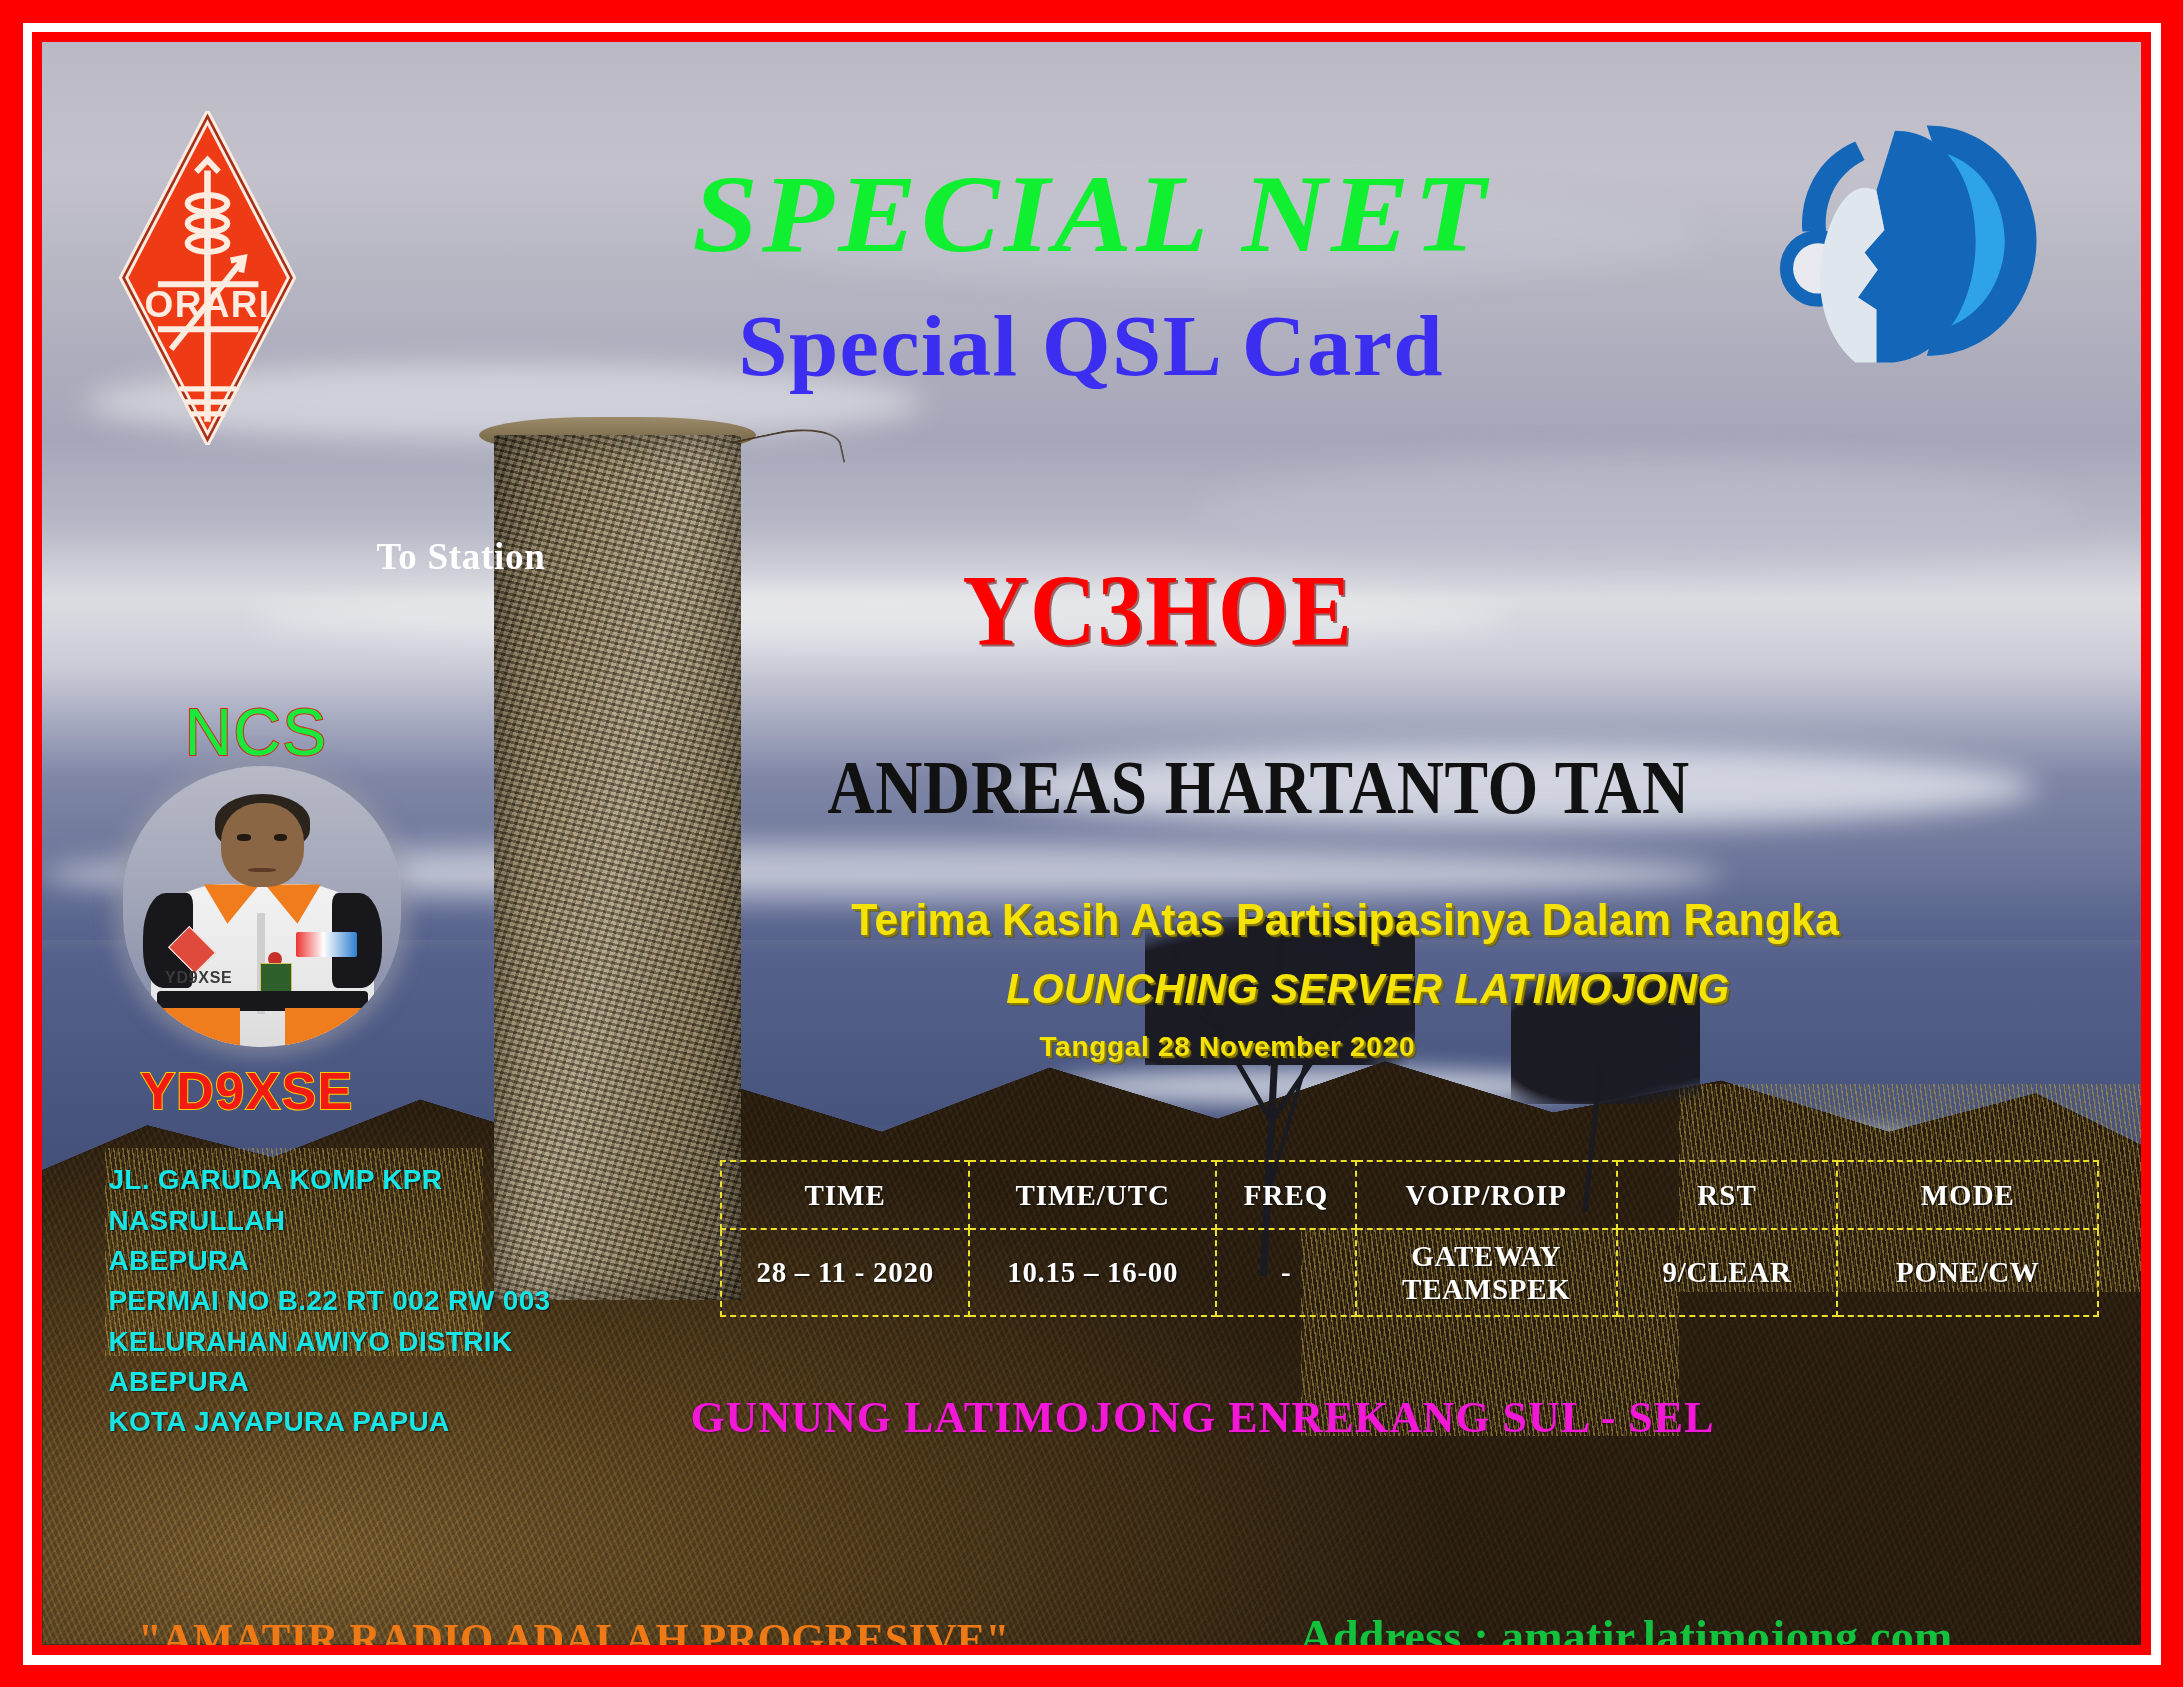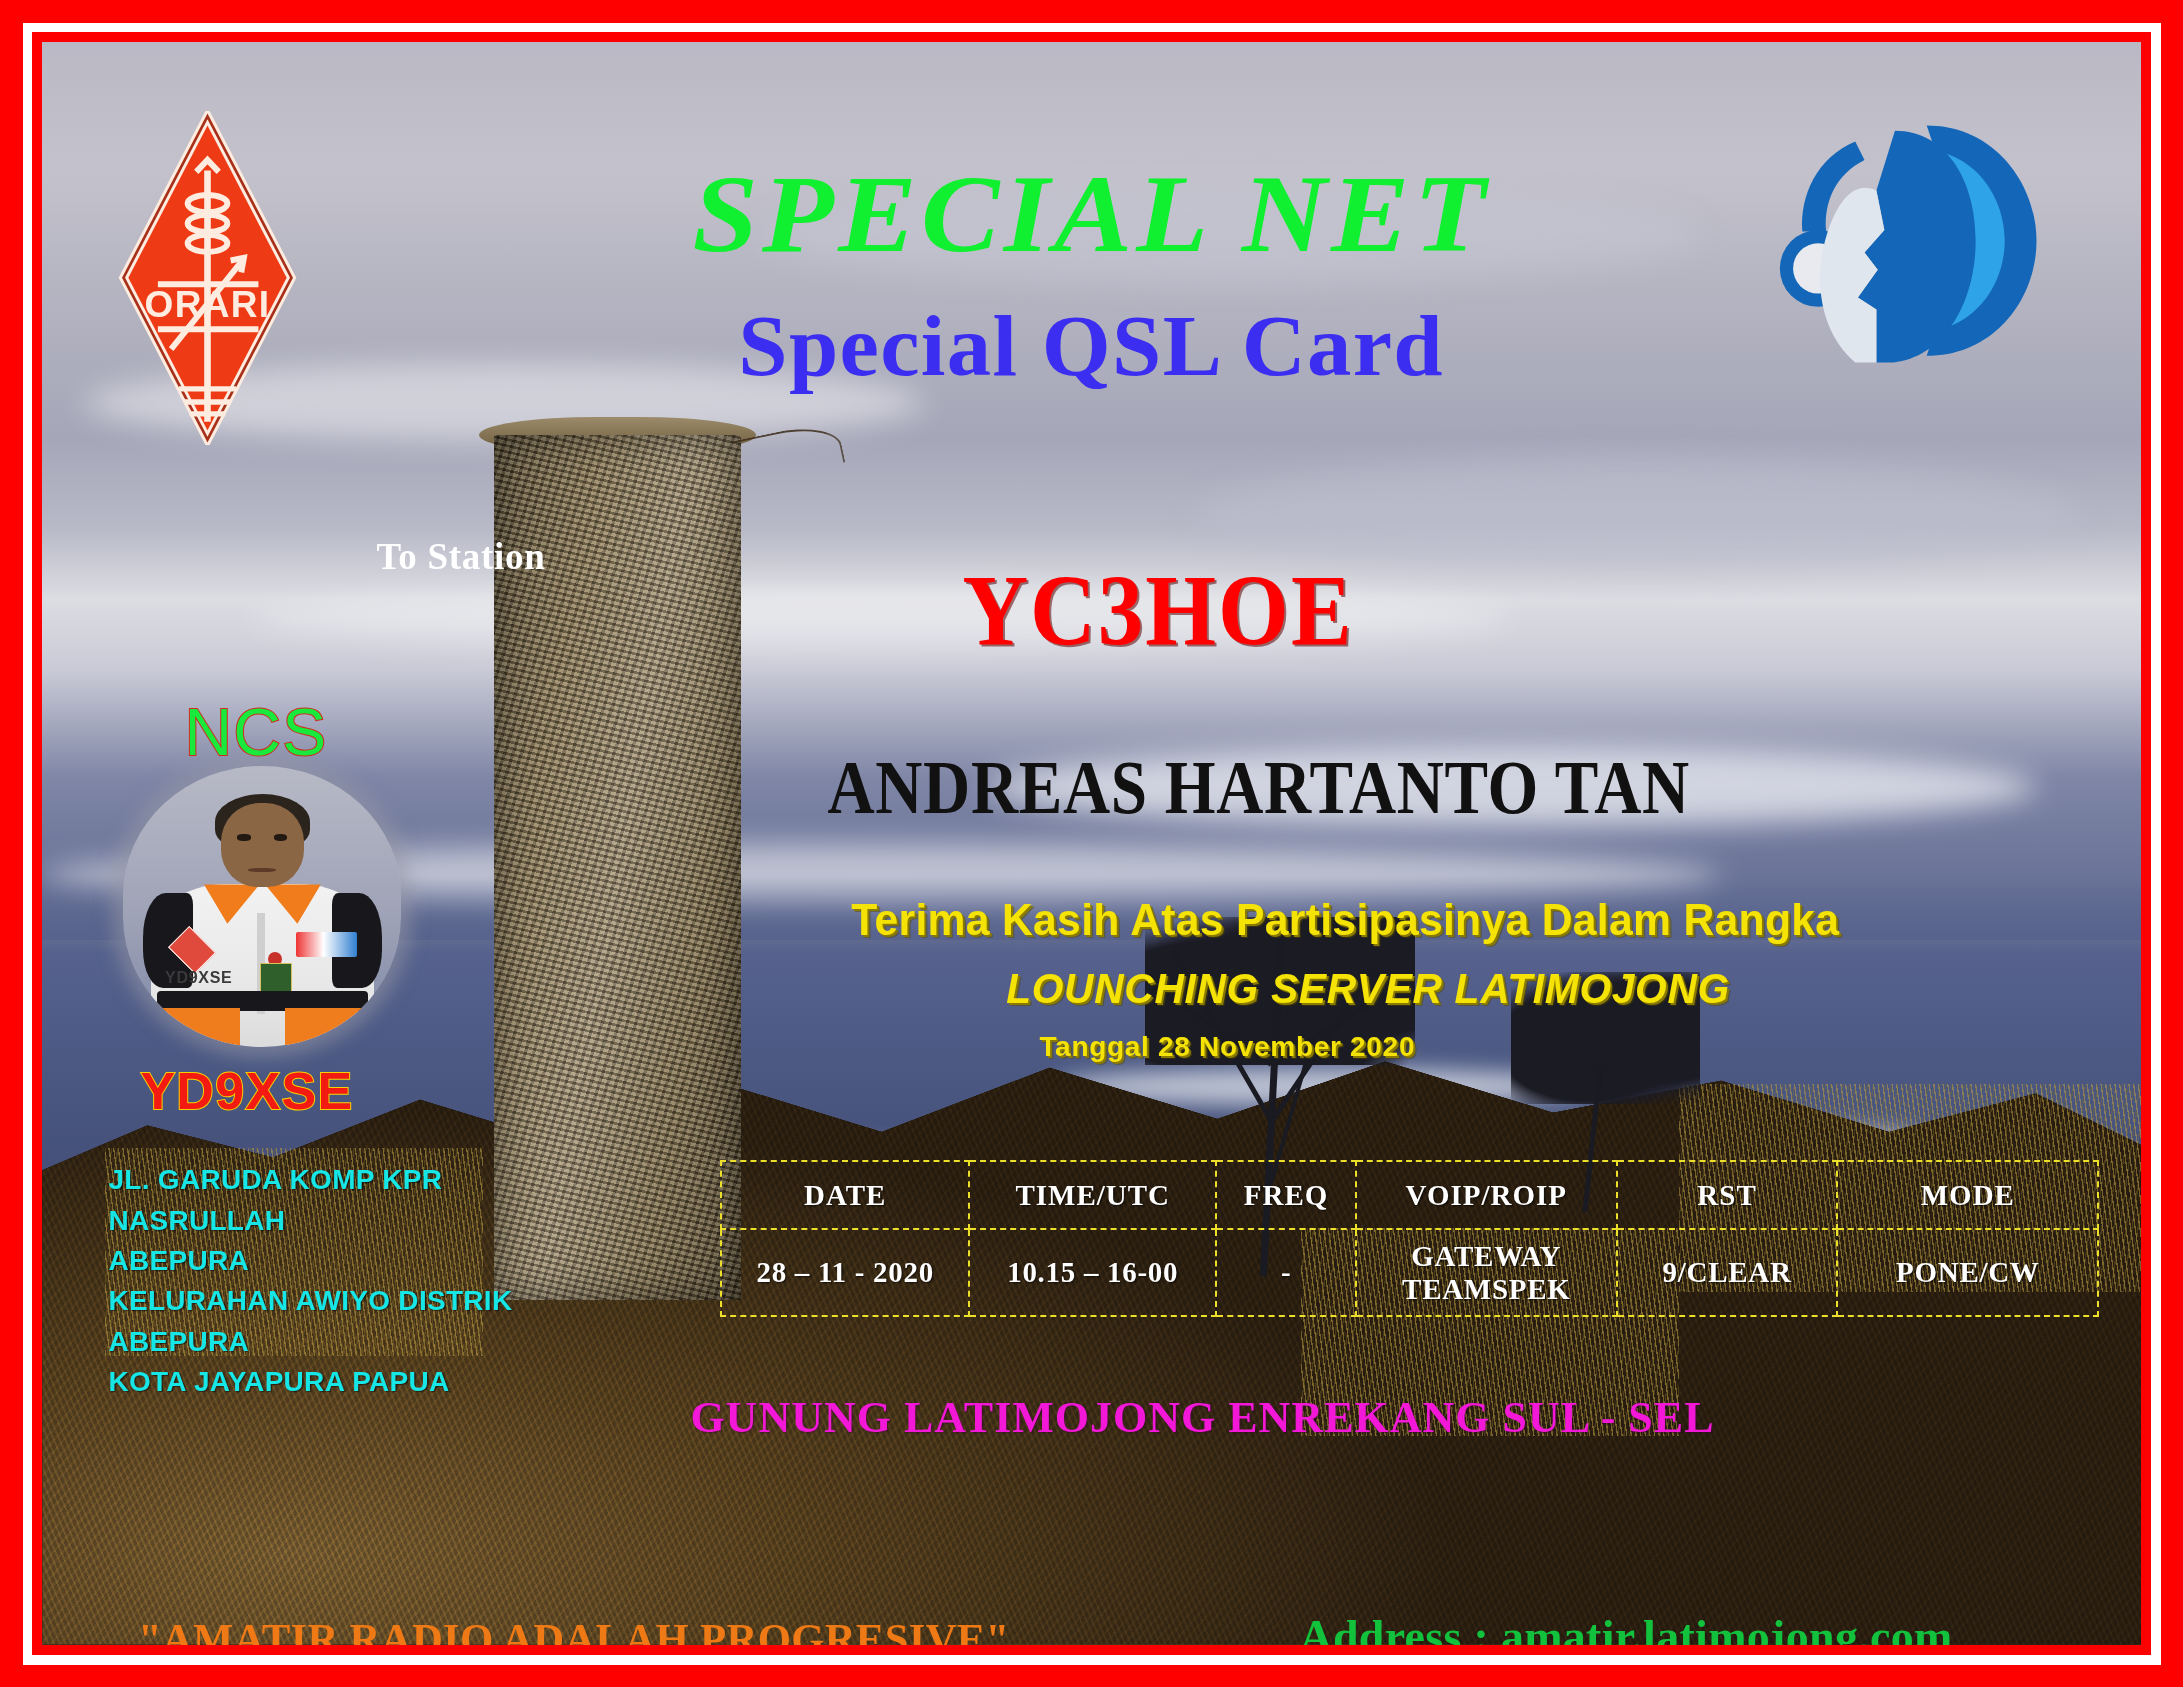--- a/index.html
+++ b/index.html
@@ -402,29 +402,30 @@
     <div class="abs yellow3d" id="date-line">Tanggal  28  November  2020</div>
 
     <div class="abs" id="ncs-label">NCS</div>
 
     <div class="abs" id="ncs-call">YD9XSE</div>
 
     <div class="abs" id="address-block">
       <div>JL. GARUDA KOMP KPR</div>
       <div>NASRULLAH</div>
       <div>ABEPURA</div>
+      <div>PERMAI NO B.22 RT 002 RW 003</div>
       <div>KELURAHAN AWIYO DISTRIK</div>
       <div>ABEPURA</div>
       <div>KOTA JAYAPURA PAPUA</div>
     </div>
 
     <table id="qso-table">
       <tbody>
               <tr>
-        <th class="c0">DATE</th>
+        <th class="c0">TIME</th>
         <th class="c1">TIME/UTC</th>
         <th class="c2">FREQ</th>
         <th class="c3">VOIP/ROIP</th>
         <th class="c4">RST</th>
         <th class="c5">MODE</th>
       </tr>
       <tr>
         <td>28 – 11 - 2020</td>
         <td>10.15 – 16-00</td>
         <td>-</td>

